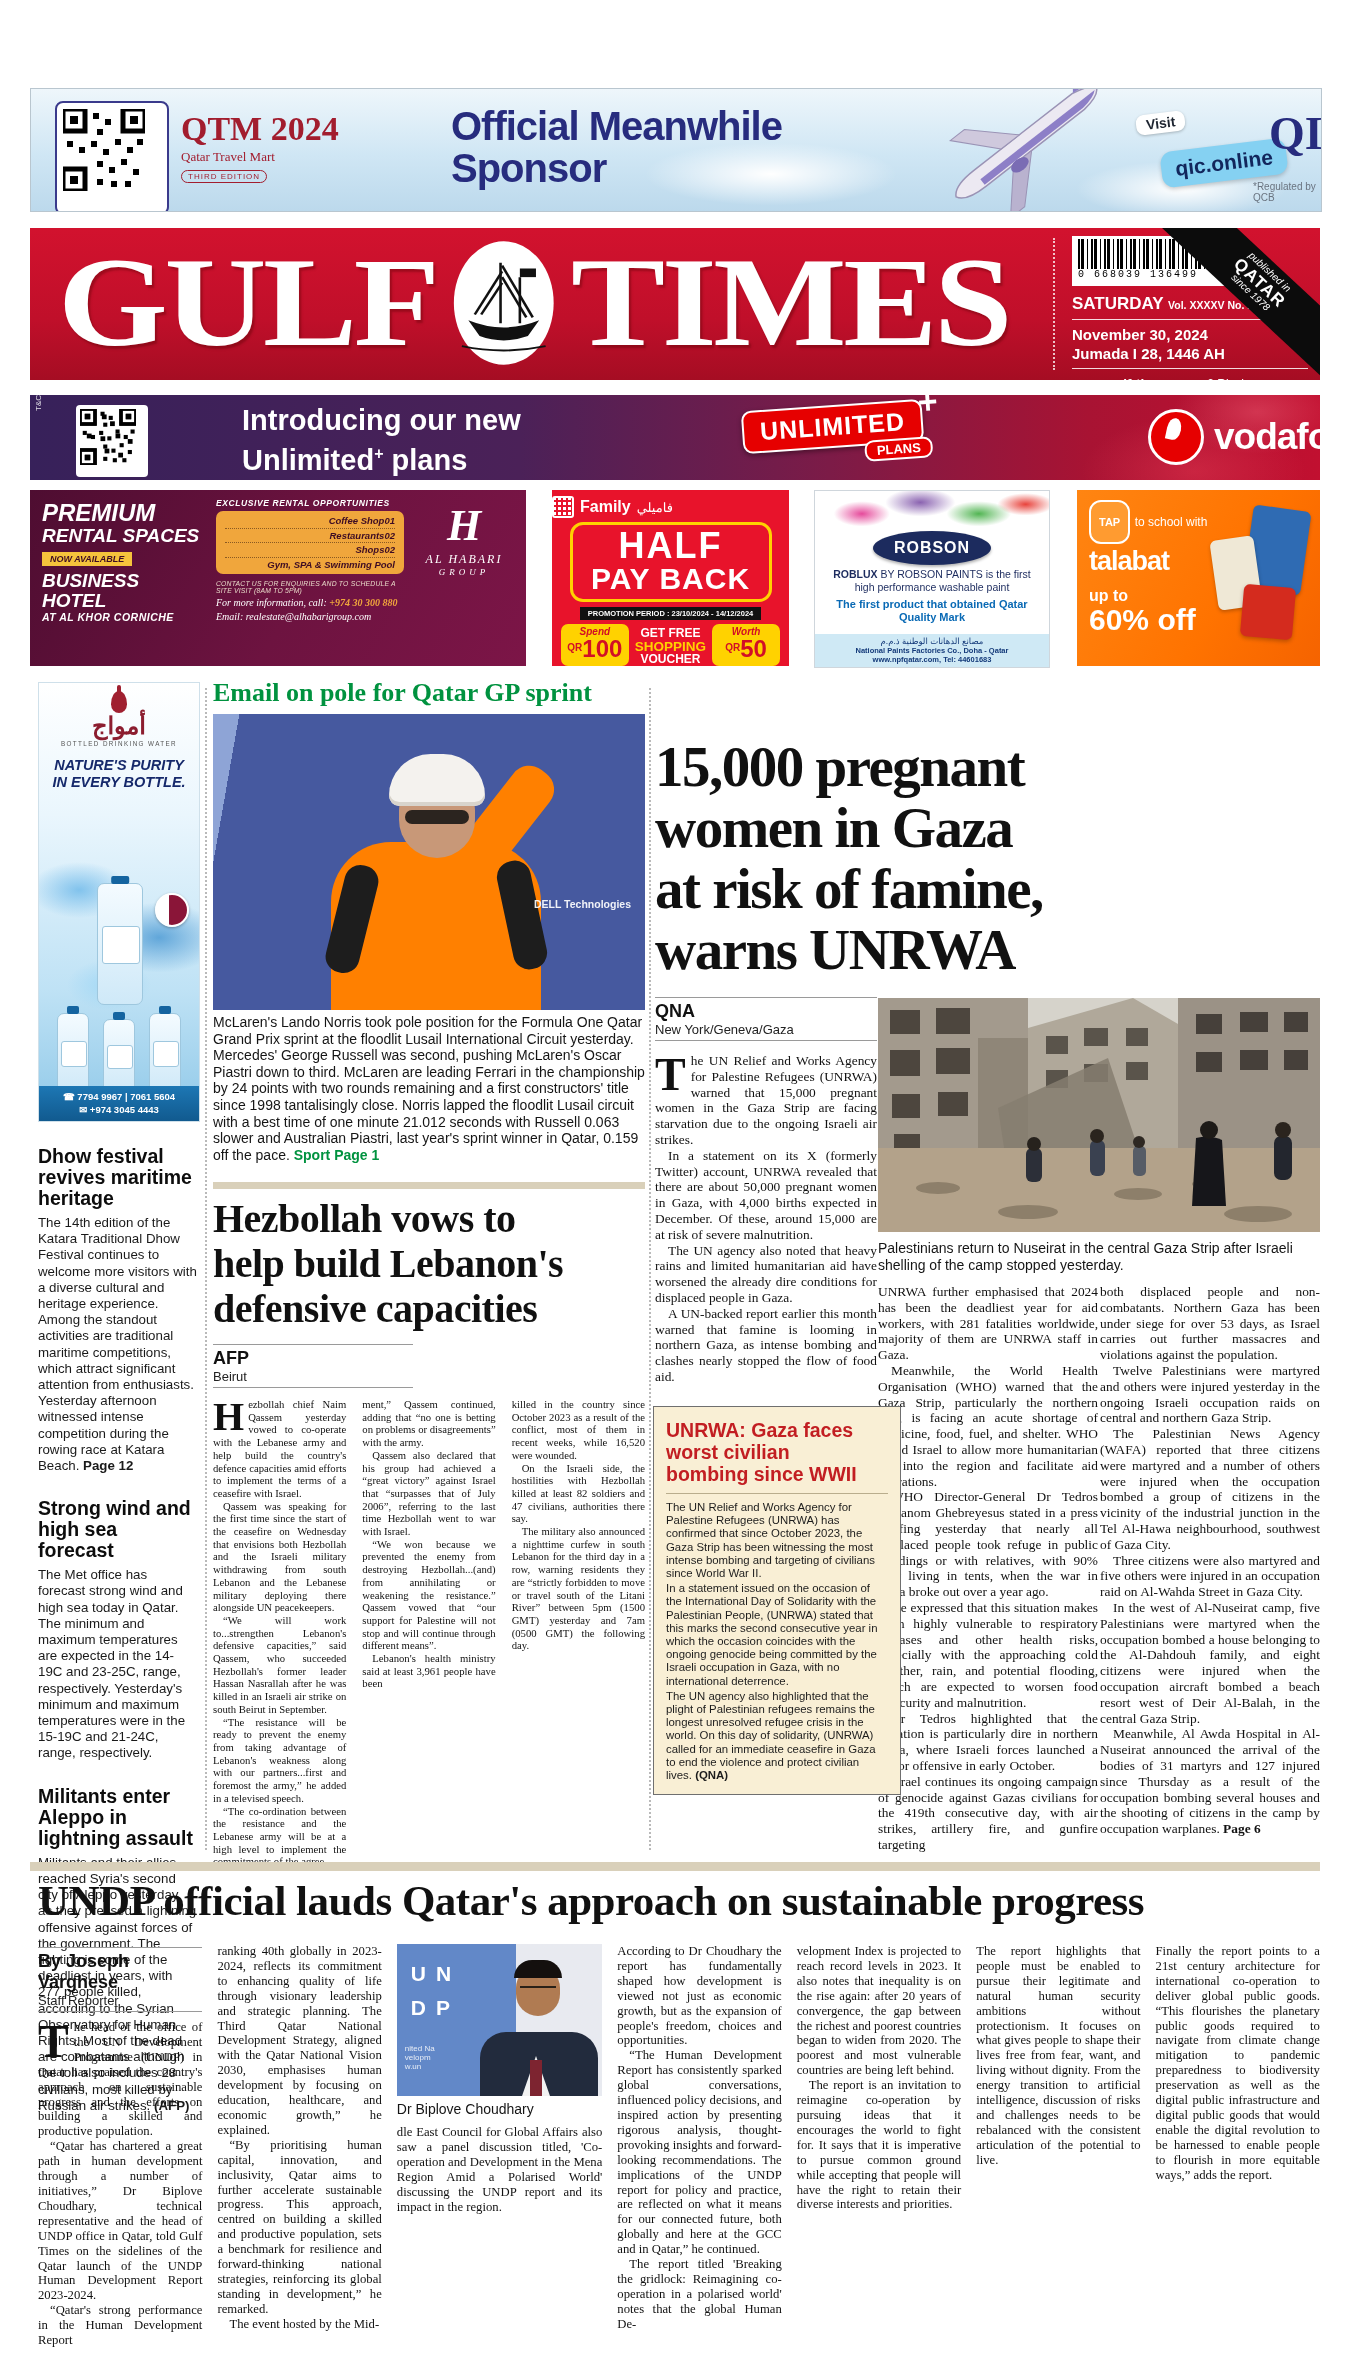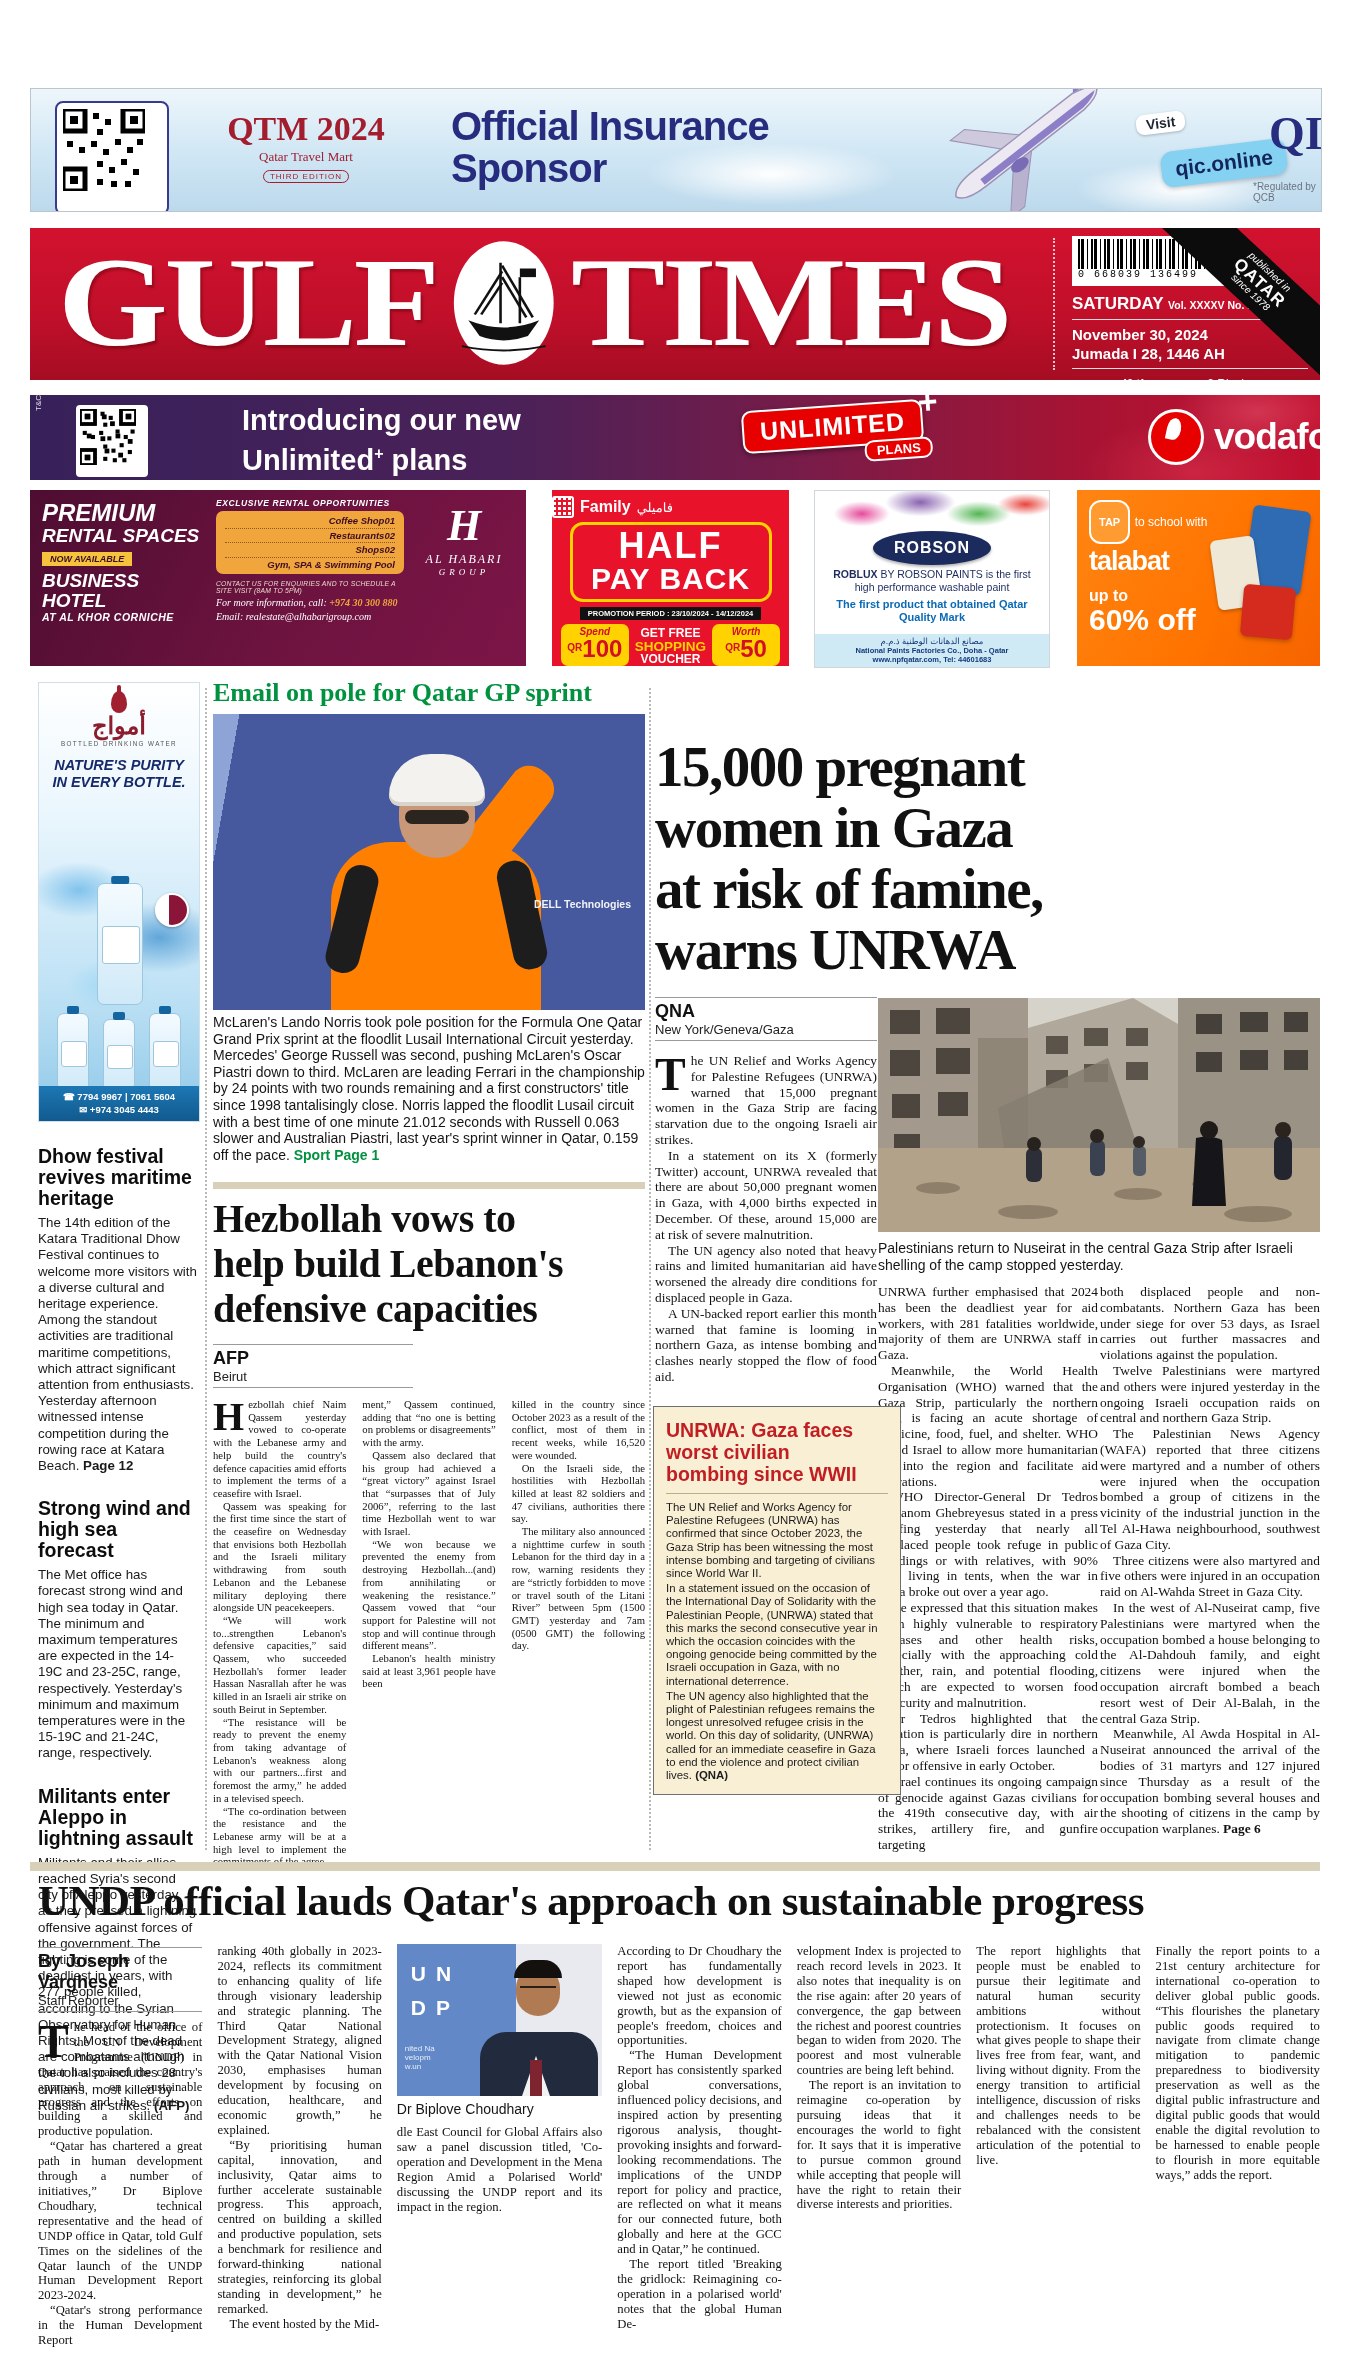--- a/index.html
+++ b/index.html
@@ -6,21 +6,21 @@
   .page{position:relative;width:1351px;height:2365px;background:#fff;overflow:hidden;
         font-family:"Liberation Sans",sans-serif;color:#111;}
   .abs{position:absolute;}
   .serif{font-family:"Liberation Serif",serif;}
   
   #qic{left:30px;top:88px;width:1290px;height:122px;border:1px solid #b9c6cf;
        background:linear-gradient(180deg,#eef6fb 0%,#cfe6f4 55%,#bcd9ec 100%);overflow:hidden;}
   #qic .cloud{position:absolute;background:radial-gradient(closest-side,#ffffff 0%,rgba(255,255,255,0) 70%);}
   .qrbox{position:absolute;background:#fff;border:2px solid #3a3a8c;border-radius:8px;}
   #qic .qrbox{left:24px;top:12px;width:98px;height:98px;padding:6px;}
-  #qtm{left:150px;top:22px;width:250px;text-align:center;}
+  #qtm{left:150px;top:22px;width:250px;text-align:left;}
   .qtm-logo{font-family:"Liberation Serif",serif;font-weight:bold;font-size:34px;color:#a21d2e;line-height:36px;}
   .qtm-sub{font-family:"Liberation Serif",serif;font-size:13px;color:#a21d2e;margin-top:2px;}
   .qtm-ed{display:inline-block;font-size:8px;letter-spacing:1px;color:#a21d2e;border:1px solid #a21d2e;
           border-radius:8px;padding:1px 6px;margin-top:2px;}
   #qic-title{left:420px;top:16px;font-weight:bold;font-size:40px;line-height:42px;color:#272c7e;letter-spacing:-1px;}
   #visit-tag{left:1105px;top:24px;background:#fff;border-radius:8px;padding:2px 10px;font-weight:bold;
              font-size:14px;color:#1d2430;transform:rotate(-7deg);box-shadow:0 1px 3px rgba(0,0,0,.25);}
   #url-tag{left:1130px;top:56px;background:#85d1f2;border-radius:12px;padding:6px 14px;font-weight:bold;
            font-size:21px;color:#12265c;transform:rotate(-7deg);box-shadow:0 2px 4px rgba(0,0,0,.2);}
   #qic-brand{left:1238px;top:18px;font-family:"Liberation Serif",serif;font-weight:bold;font-size:46px;color:#272c7e;}
@@ -273,21 +273,21 @@
             <rect x="62" y="72" width="6" height="6"></rect>
         </g>
       </svg>
     </div>
     <div id="qtm" class="abs">
       <div class="qtm-logo">QTM 2024</div>
       <div class="qtm-sub">Qatar Travel Mart</div>
       <div class="qtm-ed">THIRD EDITION</div>
     </div>
     <div id="qic-title" class="abs">
-      <div>Official Insurance</div>
+      <div>Official Meanwhile</div>
       <div>Sponsor</div>
     </div>
     <svg class="abs" style="left:880px;top:-4px;" width="220" height="130" viewBox="0 0 220 130">
       <g transform="rotate(-38 110 65)">
         <path d="M30 62 Q35 52 60 52 L185 52 Q205 56 208 62 Q205 70 185 72 L60 72 Q35 72 30 62 Z" fill="#ece9f2" stroke="#9a93b5" stroke-width="1.5"></path>
         <path d="M60 70 L185 70 Q200 68 205 63 L60 63 Z" fill="#8d7fc7"></path>
         <path d="M95 52 L60 14 L78 14 L118 52 Z" fill="#cfc9dd" stroke="#9a93b5"></path>
         <path d="M95 72 L60 112 L78 112 L118 72 Z" fill="#b9b2cf" stroke="#9a93b5"></path>
         <path d="M186 52 L200 34 L208 34 L202 54 Z" fill="#8d7fc7"></path>
         <ellipse cx="100" cy="76" rx="10" ry="6" fill="#7a6cb4"></ellipse>

